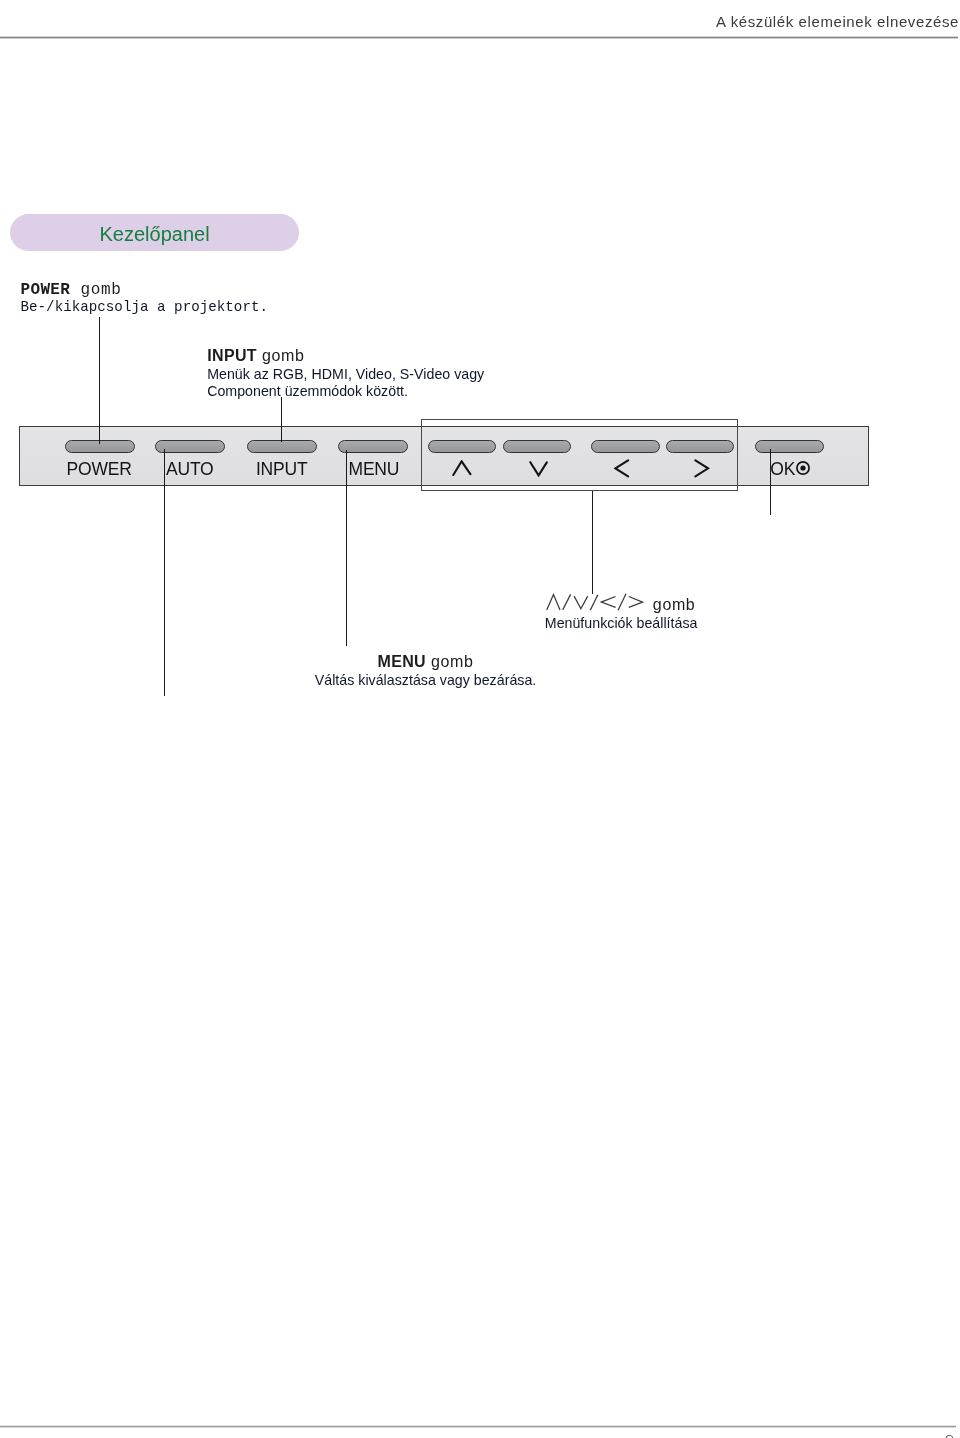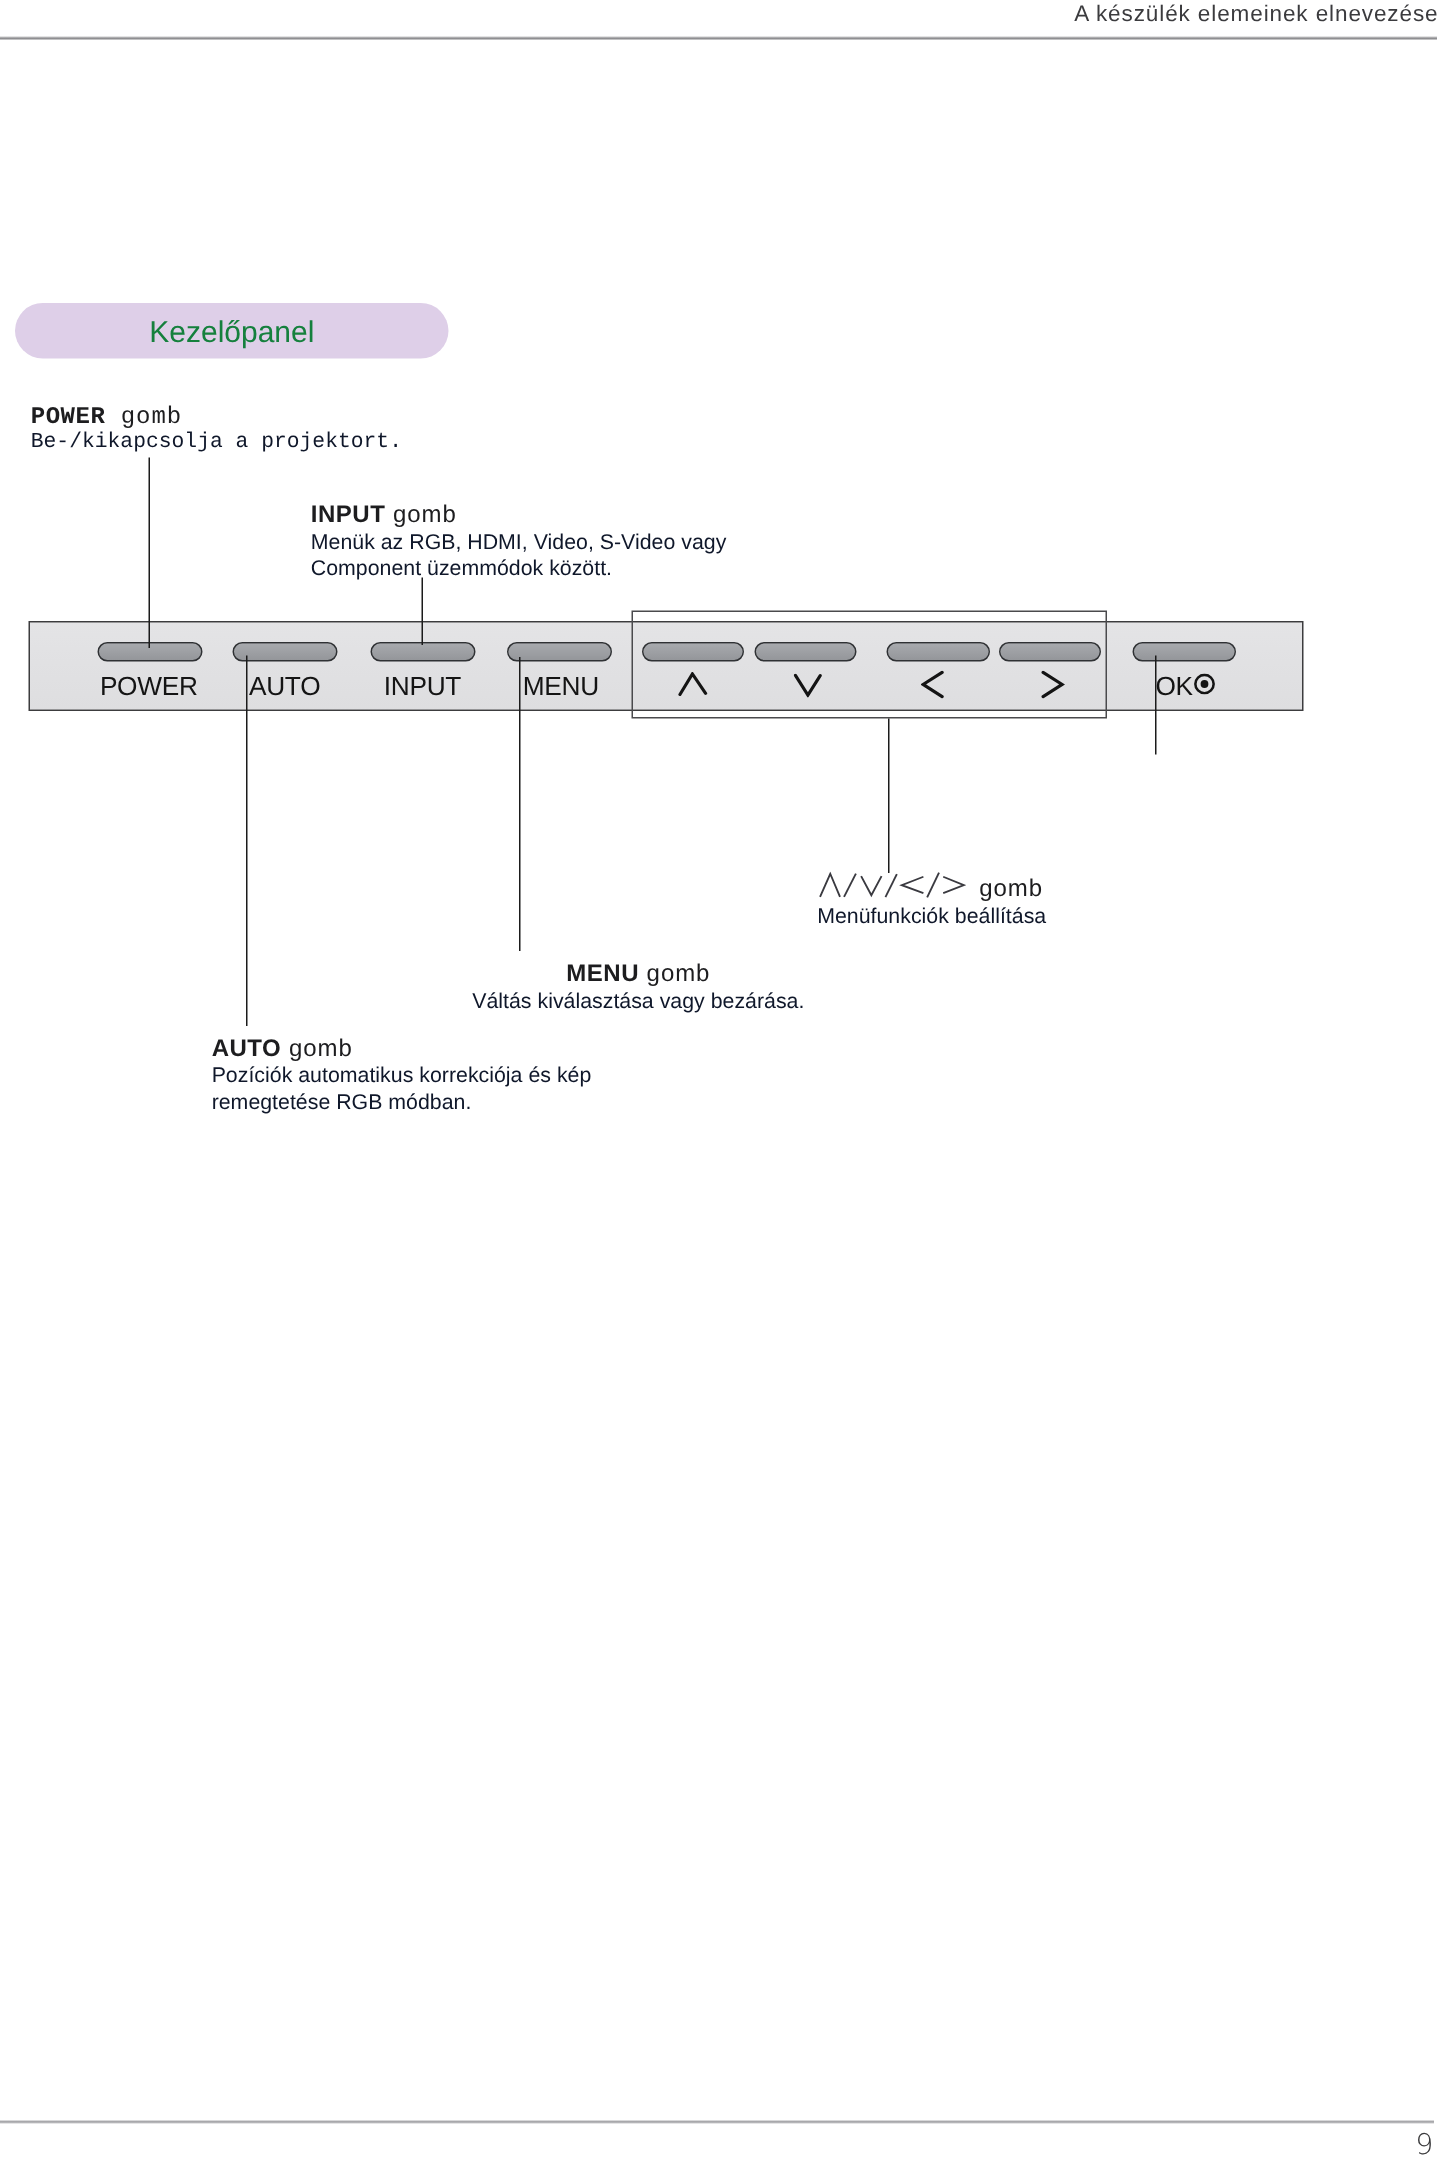--- a/index.html
+++ b/index.html
@@ -1,20 +1,20 @@
 <!DOCTYPE html>
 <html lang="hu"><head>
 <meta charset="utf-8">
 <title>Kezelopanel</title>
 <style>
   html,body{margin:0;padding:0;}
   body{width:960px;height:1438px;background:#ffffff;position:relative;
        font-family:"Liberation Sans",sans-serif;color:#231f20;overflow:hidden;
        -webkit-font-smoothing:antialiased;}
-  .page{position:absolute;left:0;top:0;width:960px;height:1088px;}
+  .page{position:absolute;left:0;top:12px;width:960px;height:1088px;}
   .abs{position:absolute;}
 
   
   #header-title{right:1px;top:0.5px;font-size:15px;letter-spacing:.6px;color:#3b3b3e;white-space:nowrap;line-height:18px;}
   #header-rule{left:0;top:24px;width:957.5px;height:3px;background:linear-gradient(180deg,rgba(130,130,133,0) 0%,rgba(130,130,133,0.55) 28%,rgba(130,130,133,1) 50%,rgba(130,130,133,0.45) 80%,rgba(130,130,133,0) 100%);}
 
   
   #section-pill{left:10px;top:201.5px;width:289px;height:37.5px;border-radius:18.8px;background:#decfe8;}
   #section-title{left:99.5px;top:209.4px;font-size:20px;letter-spacing:0px;color:#15803d;line-height:26px;white-space:nowrap;}
 
@@ -118,22 +118,17 @@
           </g>
         </svg><span> gomb</span></div>
     <div class="bd">Menüfunkciók beállítása</div>
   </div>
 
   <div class="abs callout" style="left:314.8px;top:641.2px;text-align:center;">
     <div class="hd"><b>MENU</b><span> gomb</span></div>
     <div class="bd">Váltás kiválasztása vagy bezárása.</div>
   </div>
 
-  <div class="abs callout" style="left:141.1px;top:690.6px;">
-    <div class="hd"><b>AUTO</b><span> gomb</span></div>
-    <div class="bd">Pozíciók automatikus korrekciója és kép</div>
-    <div class="bd">remegtetése RGB módban.</div>
-  </div>
 
   <div class="abs" id="footer-rule"></div>
   <div class="abs" id="page-number">9</div>
 
 </div>
 
 </body></html>

